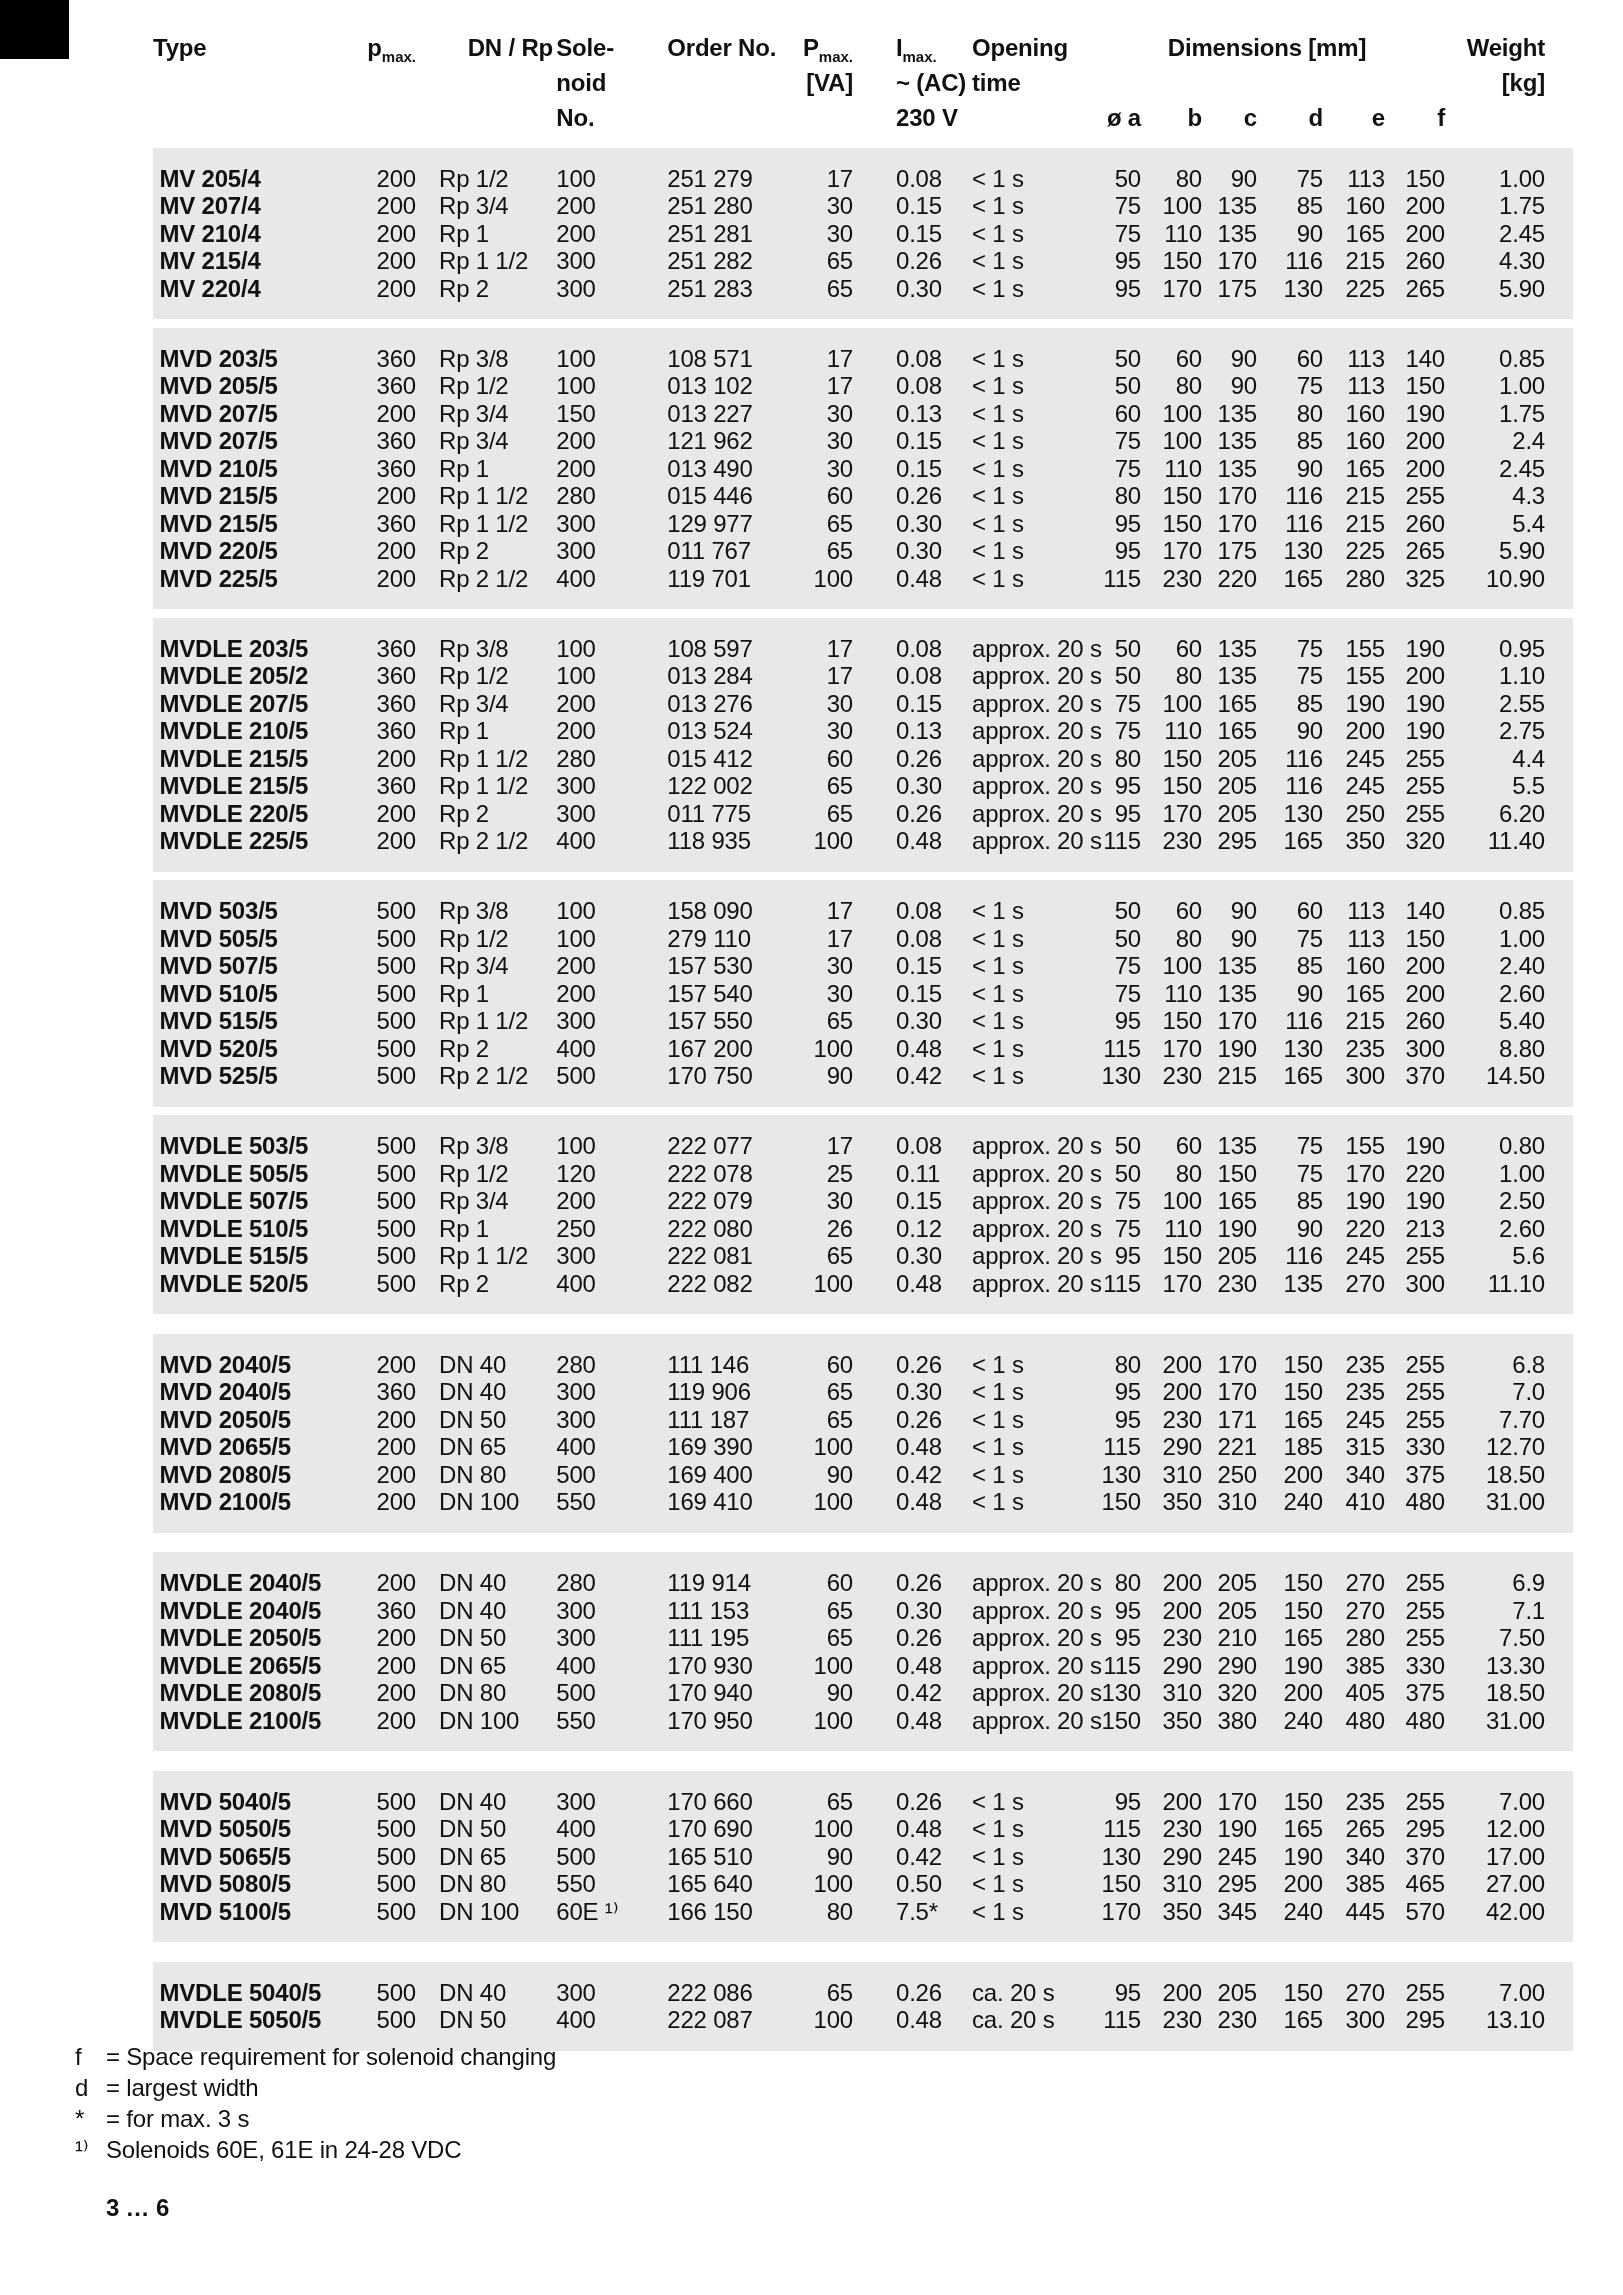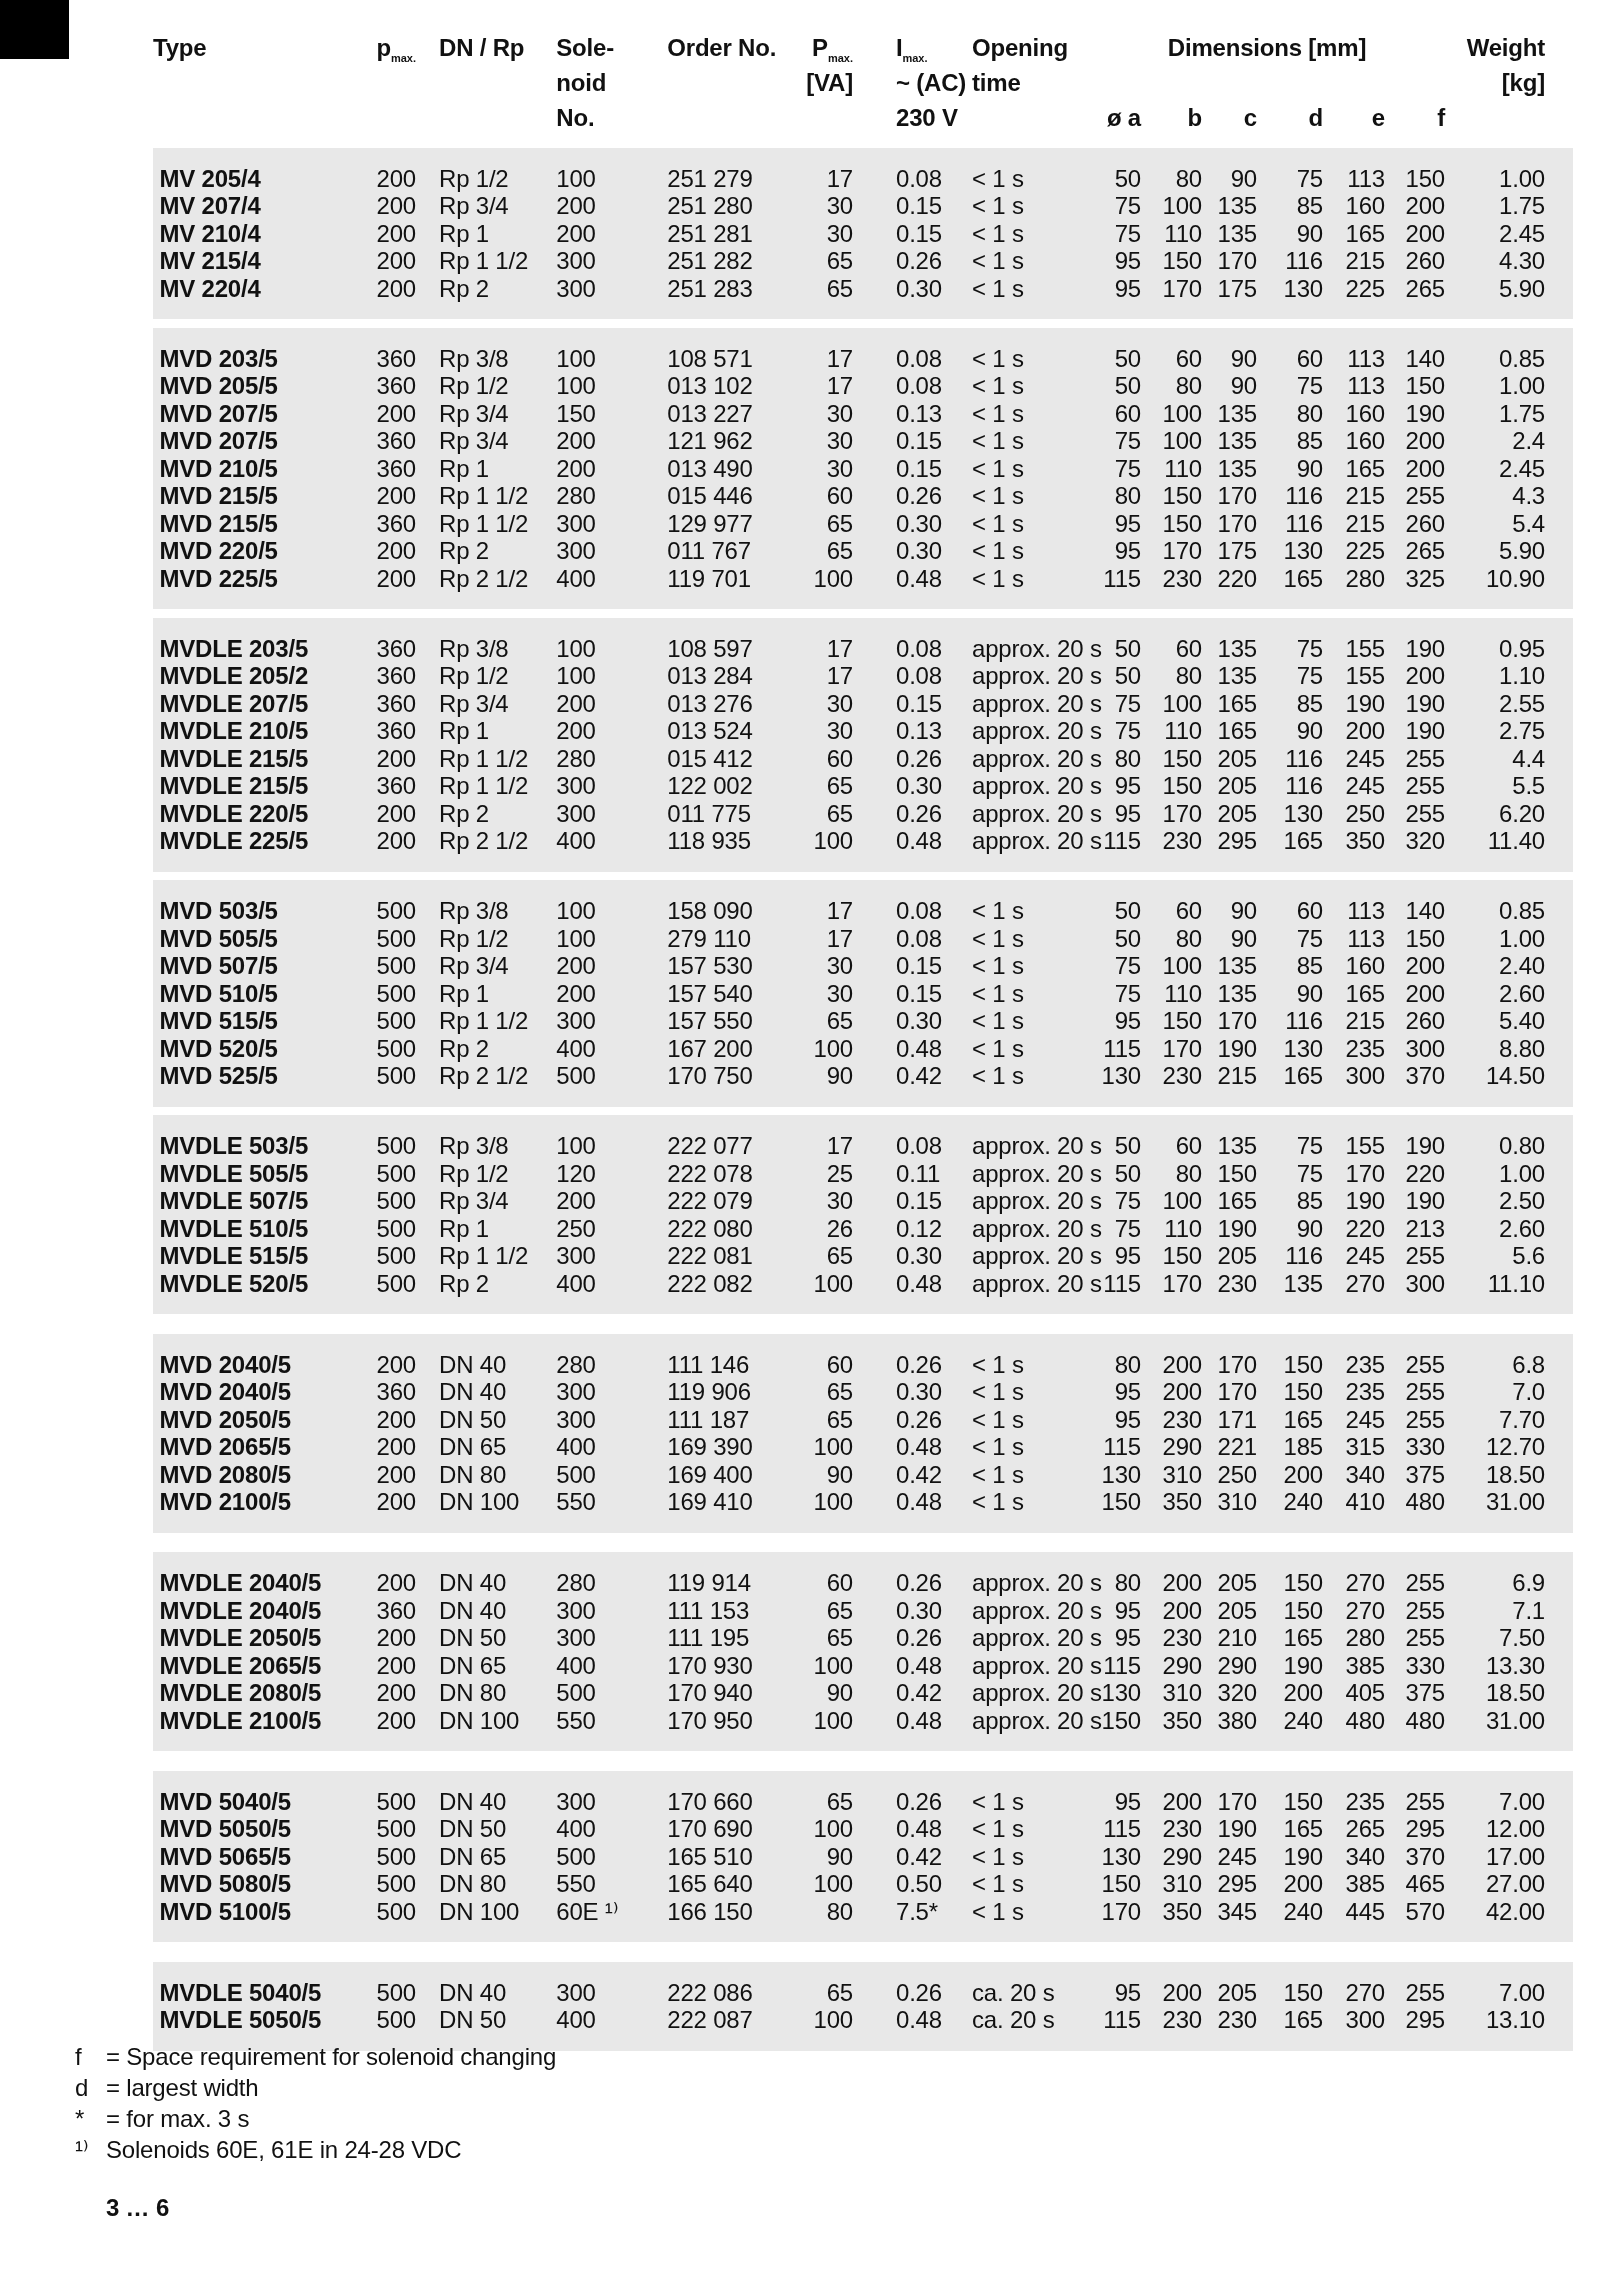--- a/index.html
+++ b/index.html
@@ -11,23 +11,23 @@
   .corner-mark{position:absolute;left:0;top:0;width:69px;height:59px;background:#000;}
   .table-area{position:absolute;left:153px;top:29.5px;width:1180px;}
 
   
   .thead{
     display:grid;
     grid-template-columns:209px 54px 137px 111px 110px 79px 119px 117px 52px 61px 55px 66px 62px 60px 100px;
     font-weight:bold;font-size:24px;margin-bottom:13px;
   }
   .thead .hl{line-height:35px;height:35px;white-space:pre;}
-  .sub{font-size:11px;vertical-align:-5.9px;letter-spacing:0;}
+  .sub{font-size:15px;vertical-align:-5.9px;letter-spacing:0;}
   .h-pmax{text-align:right;}
-  .h-dn{padding-left:23px;}
+  .h-dn{padding-left:23px;text-align:right;}
   .h-sole{padding-left:3.3px;}
   .h-order{padding-left:3.3px;}
   .h-pva{text-align:right;}
   .h-imax{padding-left:43px;}
   .h-dims{grid-column:9 / span 6;}
   .h-dims .dimtitle{text-align:center;}
   .dimcols{display:grid;grid-template-columns:52px 61px 55px 66px 62px 60px;}
   .dimcols .hl{text-align:right;}
   .h-weight{text-align:right;}
 

